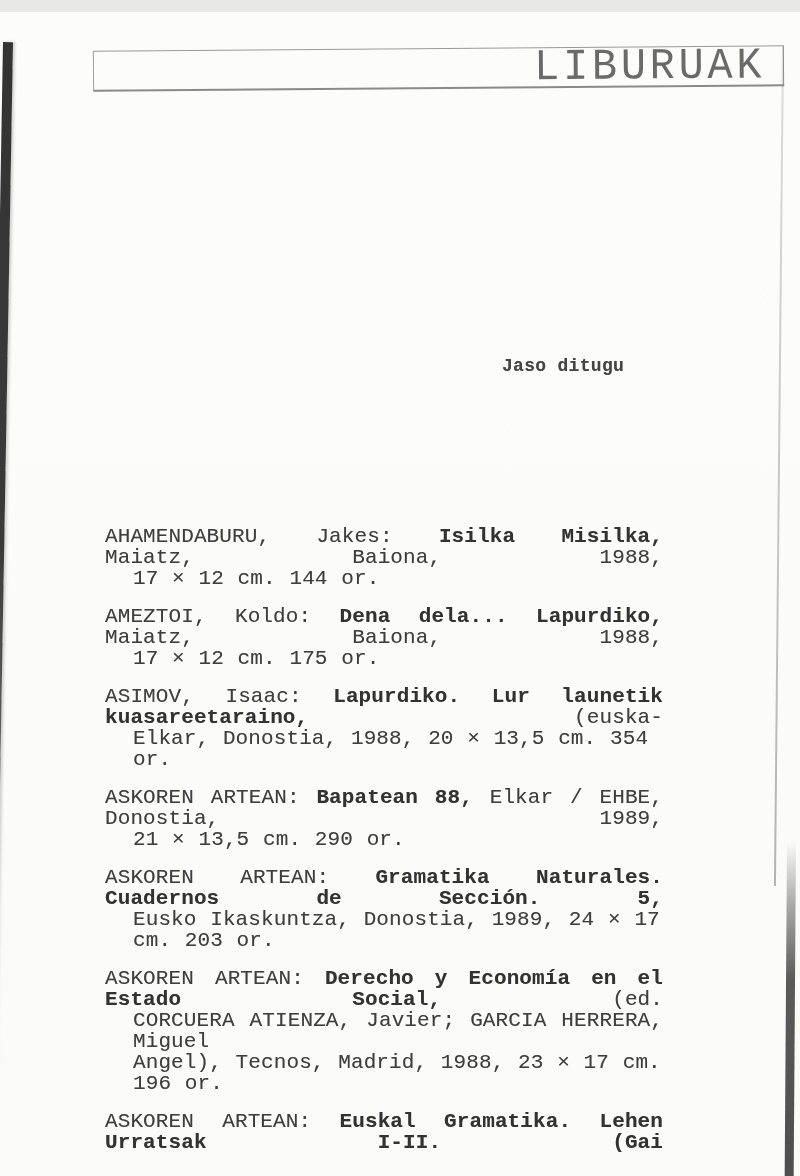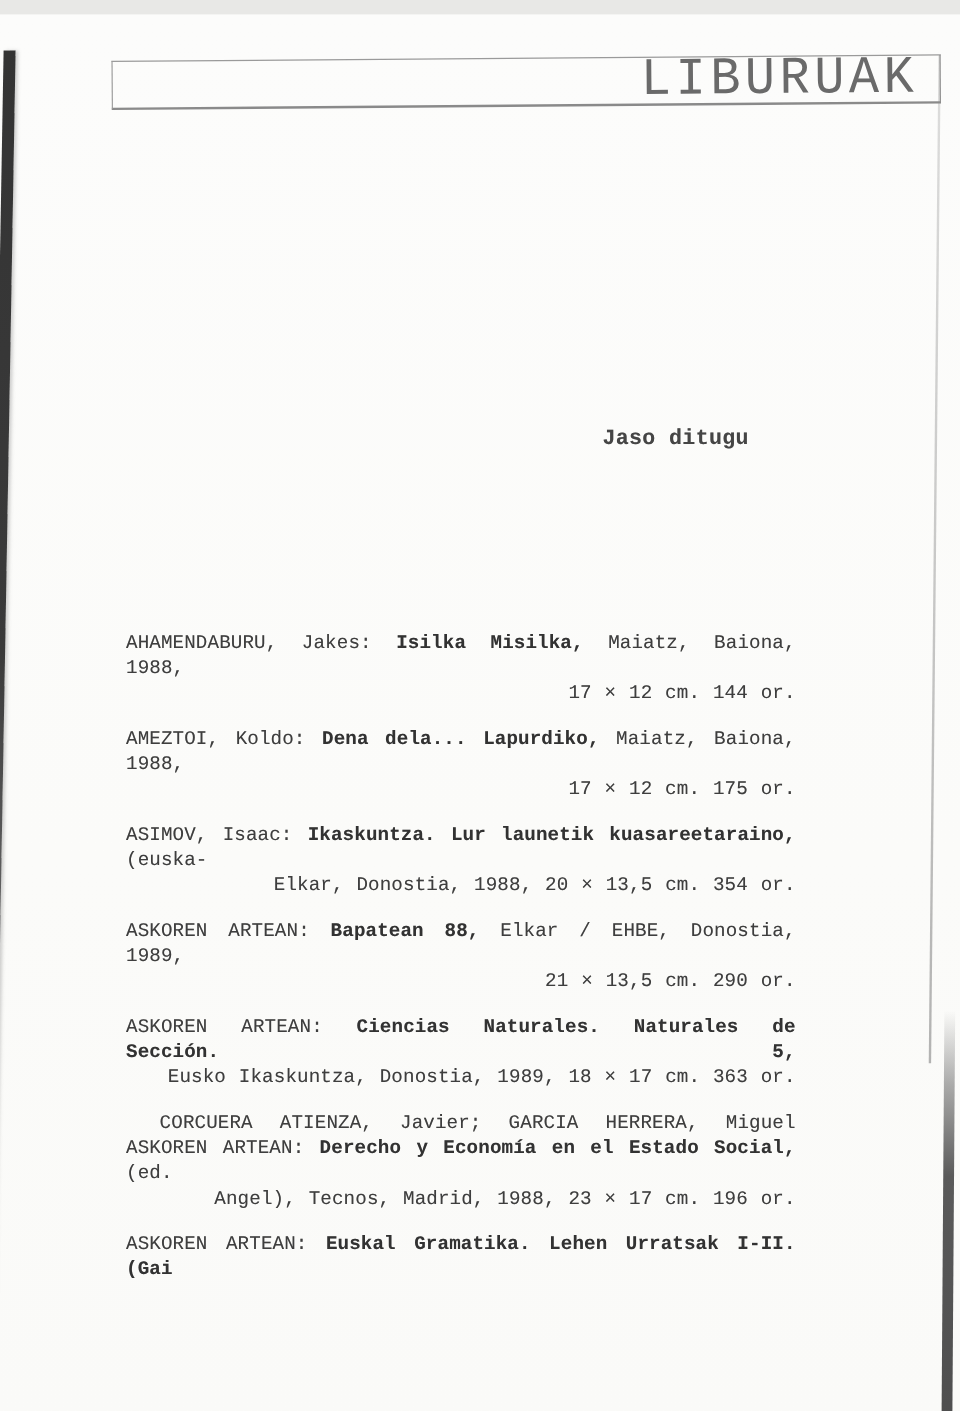--- a/index.html
+++ b/index.html
@@ -48,26 +48,26 @@
     transform:scaleX(0.95); transform-origin:right center;
     white-space:nowrap;
   }
   .section-title {
     position:absolute; left:502px; top:344px; margin:0;
     font-size:18px; font-weight:bold; color:#454545; letter-spacing:0.3px;
     text-shadow:0 0 0.4px rgba(60,60,60,0.4);
   }
   .entries {
     position:absolute; left:105px; top:514px; width:558px;
-    font-size:16px; line-height:21px; color:#3e3e3e;
+    font-size:21px; line-height:21px; color:#3e3e3e;
     letter-spacing:0.1px; word-spacing:1px;
     text-shadow:0 0 0.4px rgba(60,60,60,0.35);
   }
   .entry { margin-bottom:17px; }
-  .line { text-align:right; }
+  .line { text-align:left; }
   .line.just { text-align:justify; text-align-last:justify; text-justify:inter-word; }
   .line.indent { padding-left:28px; }
   .b { font-weight:bold; color:#323232; }
 </style>
 </head>
 <body>
 
 <div class="page">
   <div class="spine"></div>
   <div class="edge-line"></div>
@@ -83,33 +83,33 @@
   <div class="entries">
       <div class="entry">
         <div class="line just"><span>AHAMENDABURU, Jakes: </span><span class="b">Isilka Misilka,</span><span> Maiatz, Baiona, 1988,</span></div>
         <div class="line indent"><span>17 × 12 cm. 144 or.</span></div>
       </div>
       <div class="entry">
         <div class="line just"><span>AMEZTOI, Koldo: </span><span class="b">Dena dela... Lapurdiko,</span><span> Maiatz, Baiona, 1988,</span></div>
         <div class="line indent"><span>17 × 12 cm. 175 or.</span></div>
       </div>
       <div class="entry">
-        <div class="line just"><span>ASIMOV, Isaac: </span><span class="b">Ikaskuntza. Lur launetik kuasareetaraino,</span><span> (euska-</span></div>
+        <div class="line just"><span>ASIMOV, Isaac: </span><span class="b">Lapurdiko. Lur launetik kuasareetaraino,</span><span> (euska-</span></div>
         <div class="line indent"><span>Elkar, Donostia, 1988, 20 × 13,5 cm. 354 or.</span></div>
       </div>
       <div class="entry">
         <div class="line just"><span>ASKOREN ARTEAN: </span><span class="b">Bapatean 88,</span><span> Elkar / EHBE, Donostia, 1989,</span></div>
         <div class="line indent"><span>21 × 13,5 cm. 290 or.</span></div>
       </div>
       <div class="entry">
-        <div class="line just"><span>ASKOREN ARTEAN: </span><span class="b">Ciencias Naturales. Naturales de Sección. 5,</span></div>
-        <div class="line indent"><span>Eusko Ikaskuntza, Donostia, 1989, 18 × 17 cm. 363 or.</span></div>
+        <div class="line just"><span>ASKOREN ARTEAN: </span><span class="b">Gramatika Naturales. Cuadernos de Sección. 5,</span></div>
+        <div class="line indent"><span>Eusko Ikaskuntza, Donostia, 1989, 24 × 17 cm. 203 or.</span></div>
       </div>
       <div class="entry">
+        <div class="line just"><span>ASKOREN ARTEAN: </span><span class="b">Derecho y Economía en el Estado Social,</span><span> (ed.</span></div>
         <div class="line indent just"><span>CORCUERA ATIENZA, Javier; GARCIA HERRERA, Miguel</span></div>
-        <div class="line just"><span>ASKOREN ARTEAN: </span><span class="b">Derecho y Economía en el Estado Social,</span><span> (ed.</span></div>
         <div class="line indent"><span>Angel), Tecnos, Madrid, 1988, 23 × 17 cm. 196 or.</span></div>
       </div>
       <div class="entry">
         <div class="line just"><span>ASKOREN ARTEAN: </span><span class="b">Euskal Gramatika. Lehen Urratsak I-II. (Gai</span></div>
       </div>
     </div>
 </div>
 
 </body></html>

